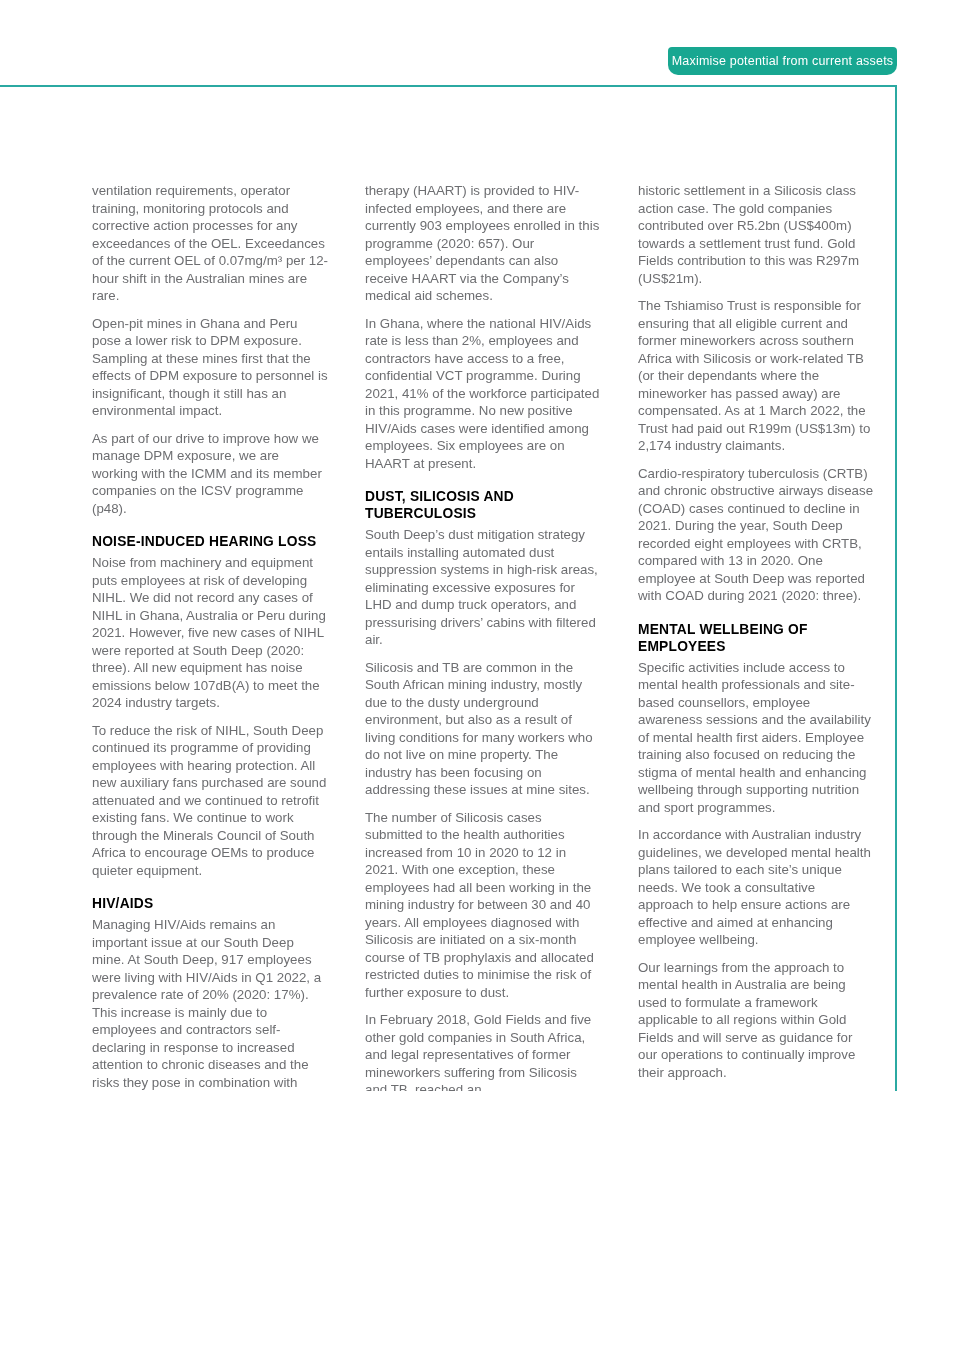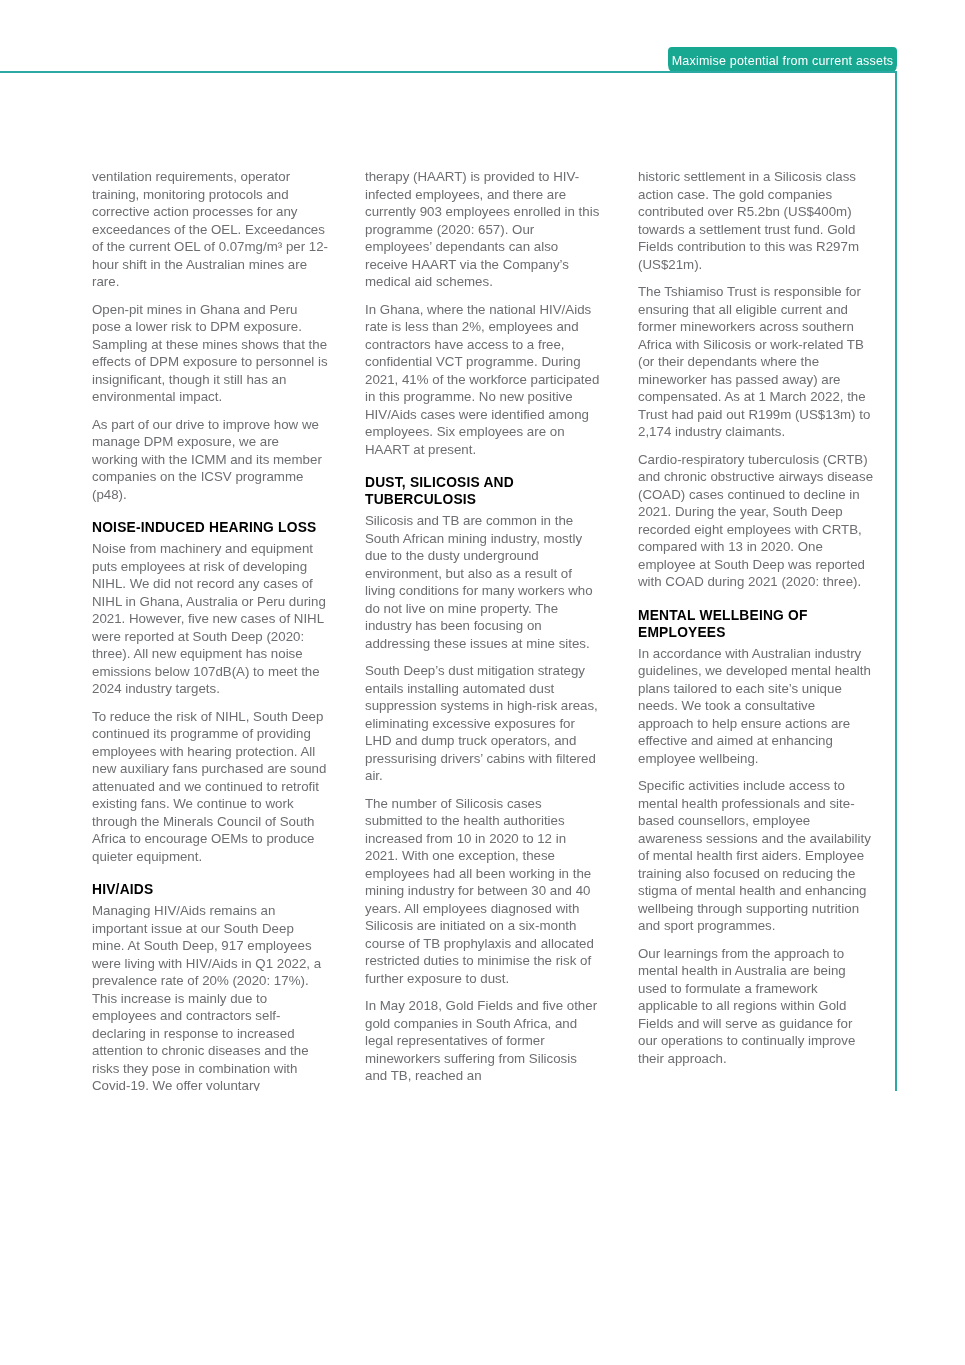--- a/index.html
+++ b/index.html
@@ -18,21 +18,21 @@
     background:#18a791;
     color:#ffffff;
     font-size:12.5px;
     line-height:28px;
     text-align:center;
     border-radius:4px 4px 10px 10px;
     letter-spacing:.2px;
   }
   .content-box{
     position:absolute;
-    left:0;top:71px;
+    left:0;top:85px;
     width:897px;height:1178px;
     border:2px solid #2ba9a2;
     border-left:none;
     box-sizing:border-box;
     background:#ffffff;
     padding-left:40px;
   }
   .columns{
     position:absolute;
     left:92px;top:95px;
@@ -92,44 +92,44 @@
 <body>
 
 <div class="page">
 
   <div class="section-tag">Maximise potential from current assets</div>
 
   <div class="content-box">
     <div class="columns">
       <div class="column">
           <p>ventilation requirements, operator training, monitoring protocols and corrective action processes for any exceedances of the OEL. Exceedances of the current OEL of 0.07mg/m³ per 12-hour shift in the Australian mines are rare.</p>
-          <p>Open-pit mines in Ghana and Peru pose a lower risk to DPM exposure. Sampling at these mines shows that the effects of DPM exposure to personnel is insignificant, though it still has an environmental impact.</p>
+          <p>Open-pit mines in Ghana and Peru pose a lower risk to DPM exposure. Sampling at these mines first that the effects of DPM exposure to personnel is insignificant, though it still has an environmental impact.</p>
           <p>As part of our drive to improve how we manage DPM exposure, we are working with the ICMM and its member companies on the ICSV programme (p48).</p>
           <h3>NOISE-INDUCED HEARING LOSS</h3>
           <p>Noise from machinery and equipment puts employees at risk of developing NIHL. We did not record any cases of NIHL in Ghana, Australia or Peru during 2021. However, five new cases of NIHL were reported at South Deep (2020: three). All new equipment has noise emissions below 107dB(A) to meet the 2024 industry targets.</p>
           <p>To reduce the risk of NIHL, South Deep continued its programme of providing employees with hearing protection. All new auxiliary fans purchased are sound attenuated and we continued to retrofit existing fans. We continue to work through the Minerals Council of South Africa to encourage OEMs to produce quieter equipment.</p>
           <h3>HIV/AIDS</h3>
           <p>Managing HIV/Aids remains an important issue at our South Deep mine. At South Deep, 917 employees were living with HIV/Aids in Q1 2022, a prevalence rate of 20% (2020: 17%). This increase is mainly due to employees and contractors self-declaring in response to increased attention to chronic diseases and the risks they pose in combination with Covid-19. We offer voluntary counselling and testing (VCT) to prospective and permanent employees, including contractors, with the bulk of the workforce undergoing VCT in 2021. Free highly active anti-retroviral</p>
         </div>
       <div class="column">
           <p>therapy (HAART) is provided to HIV-infected employees, and there are currently 903 employees enrolled in this programme (2020: 657). Our employees’ dependants can also receive HAART via the Company’s medical aid schemes.</p>
           <p>In Ghana, where the national HIV/Aids rate is less than 2%, employees and contractors have access to a free, confidential VCT programme. During 2021, 41% of the workforce participated in this programme. No new positive HIV/Aids cases were identified among employees. Six employees are on HAART at present.</p>
           <h3>DUST, SILICOSIS AND TUBERCULOSIS</h3>
+          <p>South Deep’s dust mitigation strategy entails installing automated dust suppression systems in high-risk areas, eliminating excessive exposures for LHD and dump truck operators, and pressurising drivers’ cabins with filtered air.</p>
           <p>Silicosis and TB are common in the South African mining industry, mostly due to the dusty underground environment, but also as a result of living conditions for many workers who do not live on mine property. The industry has been focusing on addressing these issues at mine sites.</p>
-          <p>South Deep’s dust mitigation strategy entails installing automated dust suppression systems in high-risk areas, eliminating excessive exposures for LHD and dump truck operators, and pressurising drivers’ cabins with filtered air.</p>
           <p>The number of Silicosis cases submitted to the health authorities increased from 10 in 2020 to 12 in 2021. With one exception, these employees had all been working in the mining industry for between 30 and 40 years. All employees diagnosed with Silicosis are initiated on a six-month course of TB prophylaxis and allocated restricted duties to minimise the risk of further exposure to dust.</p>
-          <p>In May 2018, Gold Fields and five other gold companies in South Africa, and legal representatives of former mineworkers suffering from Silicosis and TB, reached an</p>
+          <p>In February 2018, Gold Fields and five other gold companies in South Africa, and legal representatives of former mineworkers suffering from Silicosis and TB, reached an</p>
         </div>
       <div class="column">
           <p>historic settlement in a Silicosis class action case. The gold companies contributed over R5.2bn (US$400m) towards a settlement trust fund. Gold Fields contribution to this was R297m (US$21m).</p>
           <p>The Tshiamiso Trust is responsible for ensuring that all eligible current and former mineworkers across southern Africa with Silicosis or work-related TB (or their dependants where the mineworker has passed away) are compensated. As at 1 March 2022, the Trust had paid out R199m (US$13m) to 2,174 industry claimants.</p>
           <p>Cardio-respiratory tuberculosis (CRTB) and chronic obstructive airways disease (COAD) cases continued to decline in 2021. During the year, South Deep recorded eight employees with CRTB, compared with 13 in 2020. One employee at South Deep was reported with COAD during 2021 (2020: three).</p>
           <h3>MENTAL WELLBEING OF EMPLOYEES</h3>
+          <p>Specific activities include access to mental health professionals and site-based counsellors, employee awareness sessions and the availability of mental health first aiders. Employee training also focused on reducing the stigma of mental health and enhancing wellbeing through supporting nutrition and sport programmes.</p>
           <p>In accordance with Australian industry guidelines, we developed mental health plans tailored to each site’s unique needs. We took a consultative approach to help ensure actions are effective and aimed at enhancing employee wellbeing.</p>
-          <p>Specific activities include access to mental health professionals and site-based counsellors, employee awareness sessions and the availability of mental health first aiders. Employee training also focused on reducing the stigma of mental health and enhancing wellbeing through supporting nutrition and sport programmes.</p>
           <p>Our learnings from the approach to mental health in Australia are being used to formulate a framework applicable to all regions within Gold Fields and will serve as guidance for our operations to continually improve their approach.</p>
         </div>
     </div>
   </div>
 
   <div class="footer">
     <div class="f-left brand">Gold Fields</div>
     <div class="f-right report">Integrated Annual Report 2021</div>
     <div class="f-left page-label">IAR</div>
     <div class="f-right page-number">43</div>

